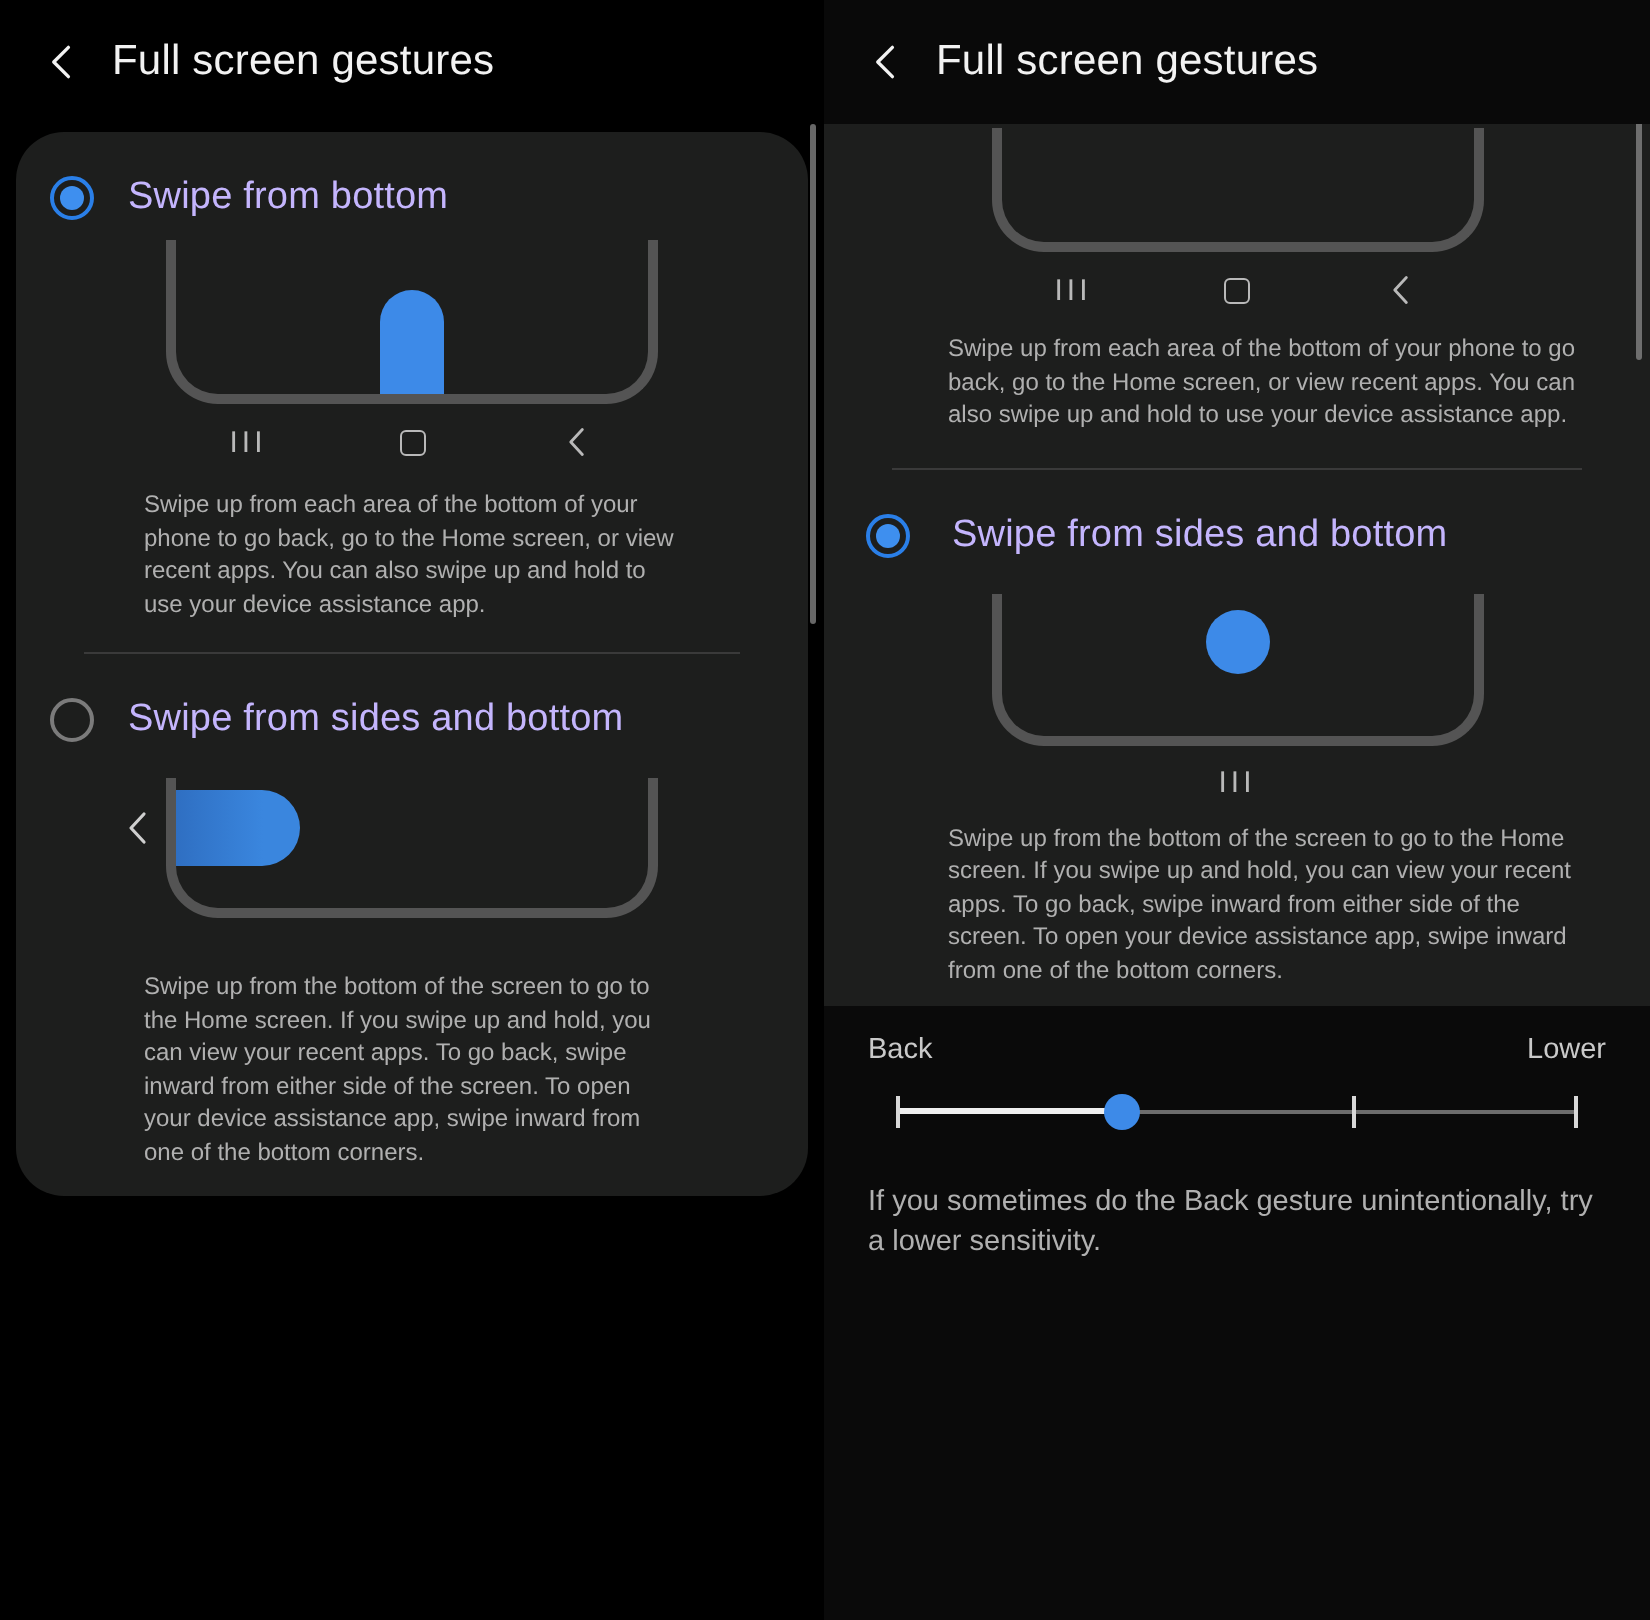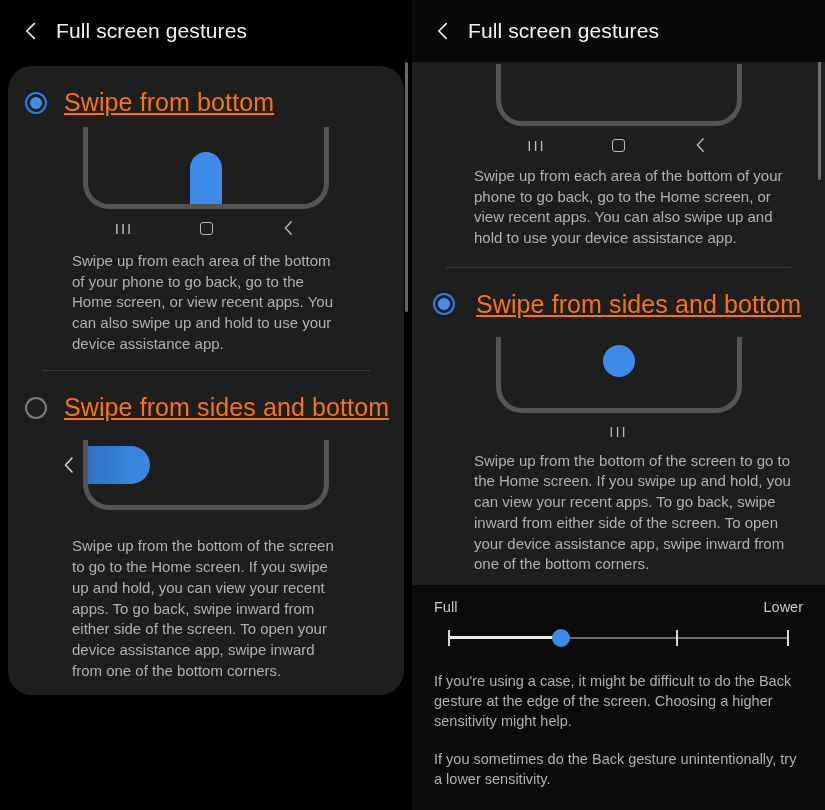--- a/index.html
+++ b/index.html
@@ -78,24 +78,23 @@
     align-items: center;
     padding: 22px 0 6px 0;
   }
   .option-row .radio-wrap {
     width: 56px;
     display: flex;
     justify-content: center;
     flex: none;
   }
   .option-label {
-    font-size: 25px;
-    color: #f97316;
+    font-size: 19px;
+    color: #c4b5fd;
     letter-spacing: 0.1px;
-    text-decoration: underline;
   }
 
   .radio {
     width: 22px;
     height: 22px;
     border-radius: 50%;
     border: 2px solid #7b7b7b;
     position: relative;
     flex: none;
   }
@@ -192,21 +191,21 @@
   .glyph-recents { letter-spacing: 2px; font-size: 15px; }
   .glyph-home {
     width: 13px; height: 13px;
     border: 1.6px solid #b9b9b9;
     border-radius: 3px;
   }
   .glyph-back svg { display:block; }
 
   
   .desc {
-    font-size: 15px;
+    font-size: 12px;
     line-height: 1.38;
     color: #b0b0b0;
     padding: 10px 64px 0 64px;
   }
   .desc.wide { padding: 8px 30px 0 36px; }
 
   .divider {
     height: 1px;
     background: #3a3a3a;
     margin: 16px 34px 0 34px;
@@ -426,32 +425,31 @@
           </div>
         </div>
       </div>
 
       <div class="desc wide" style="padding-left:62px;padding-right:28px;padding-top:6px;">Swipe up from the bottom of the screen to go to the Home screen. If you swipe up and hold, you can view your recent apps. To go back, swipe inward from either side of the screen. To open your device assistance app, swipe inward from one of the bottom corners.</div>
     </div>
 
 
     <div class="slider-area">
       <div class="slider-labels">
-        <span>Full</span>
+        <span>Back</span>
         <span>Lower</span>
       </div>
       <div class="slider-track-wrap">
         <div class="slider-rail"></div>
         <div class="slider-fill" id="slider-fill" style="width: 33%;"></div>
         <div class="slider-tick" id="tick0" style="left:0px;"></div>
         <div class="slider-tick" id="tick2" style="left: 67%;"></div>
         <div class="slider-tick" id="tick3" style="right:0px;"></div>
         <div class="slider-thumb" id="slider-thumb" style="left: 33%;"></div>
       </div>
     </div>
 
-    <div class="help-text">If you're using a case, it might be difficult to do the Back gesture at the edge of the screen. Choosing a higher sensitivity might help.</div>
     <div class="help-text second">If you sometimes do the Back gesture unintentionally, try a lower sensitivity.</div>
 
     <div class="scrollbar right-panel"></div>
   </div>
 
 </div>
 
 </body></html>

